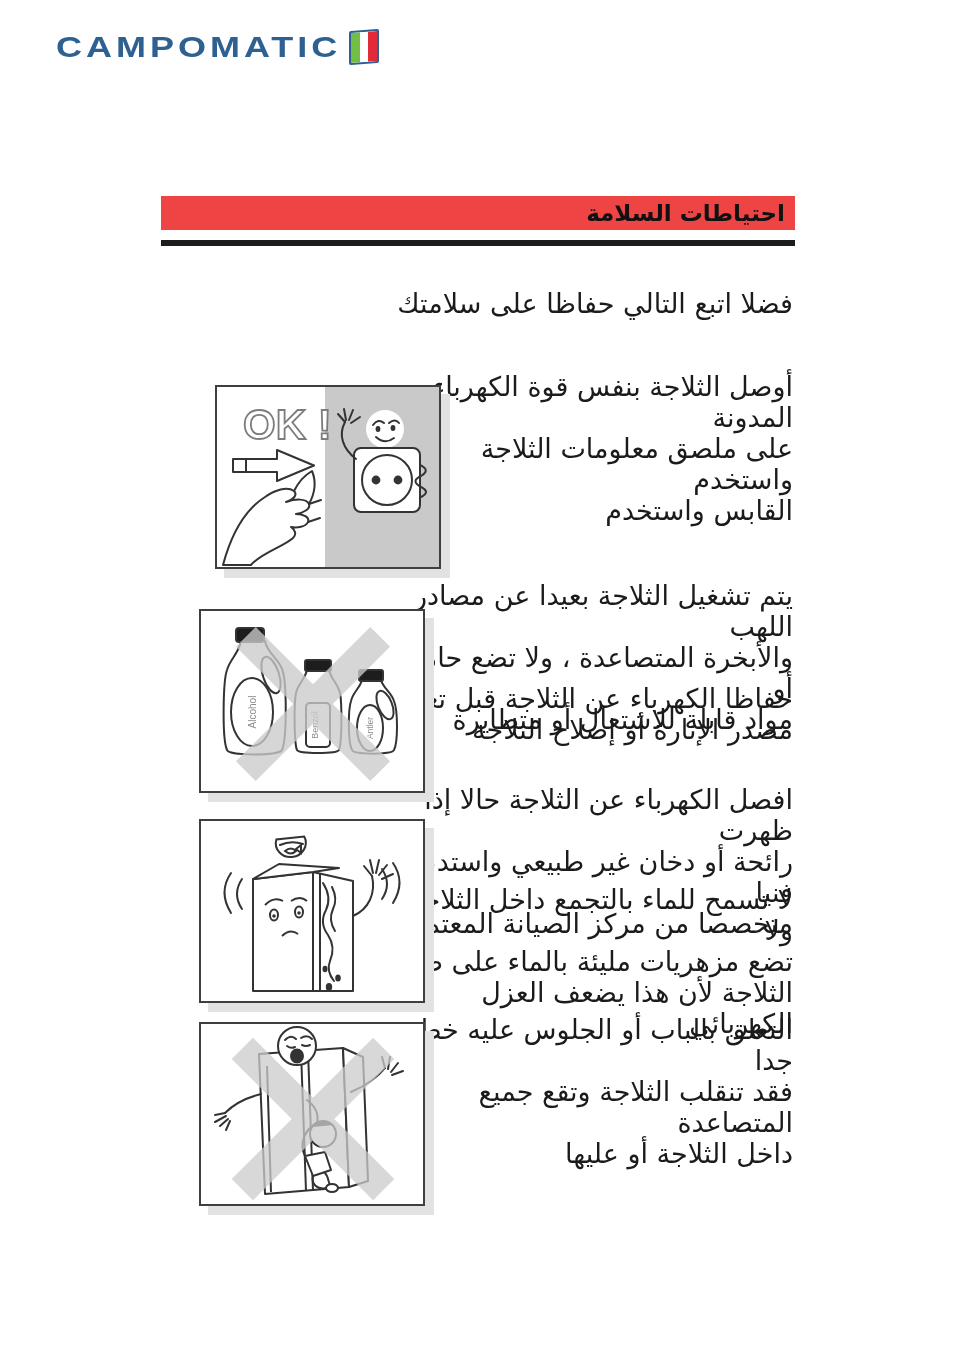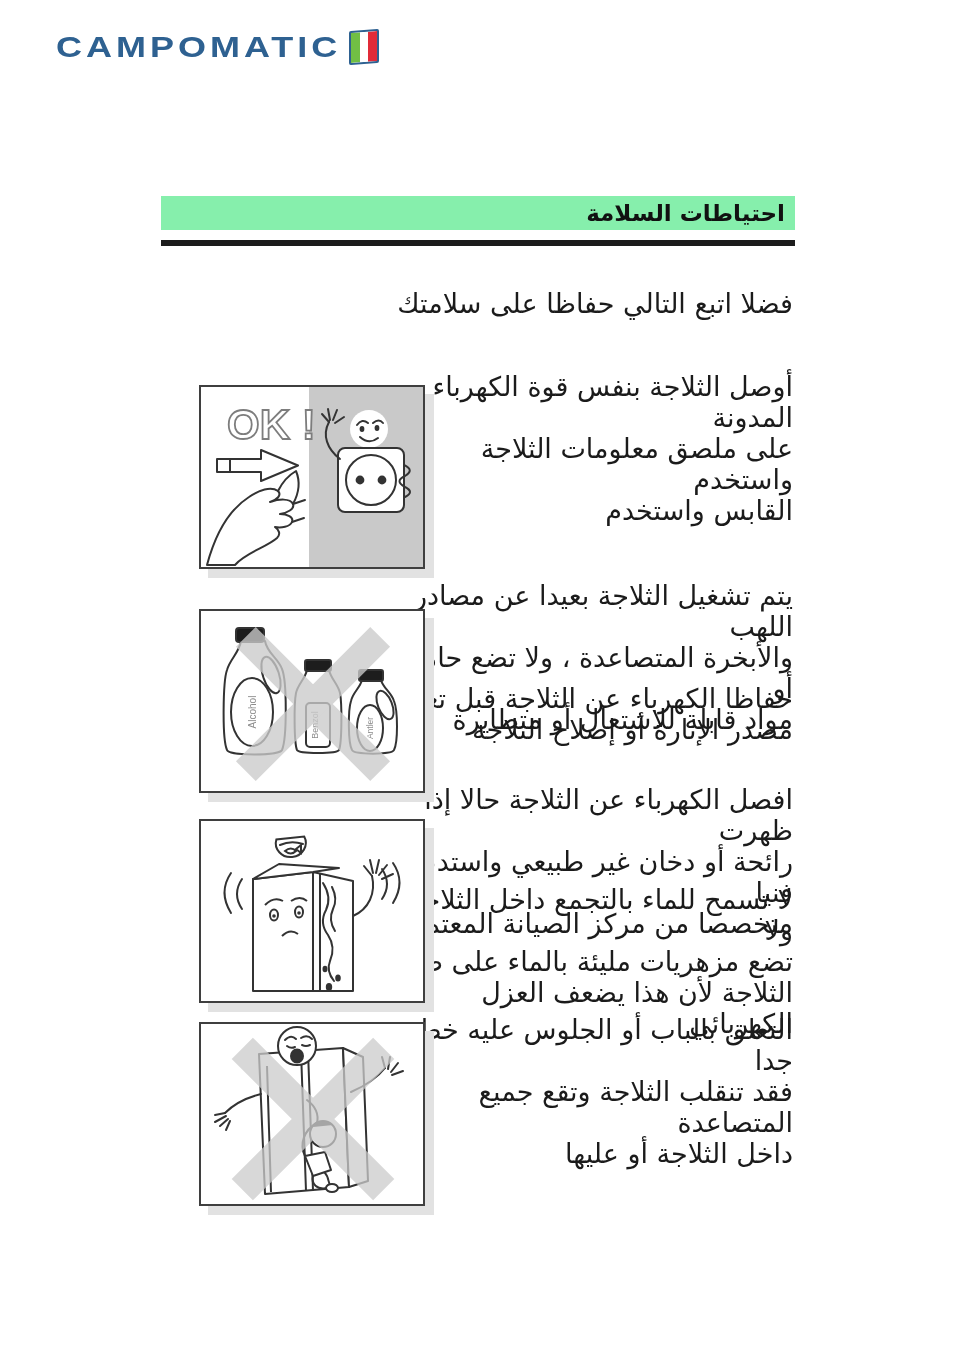--- a/index.html
+++ b/index.html
@@ -14,40 +14,40 @@
     color:#2e6191;letter-spacing:4px;transform:scaleY(.82);transform-origin:left center;
     white-space:nowrap;
   }
   .flag{
     width:30px;height:34px;display:flex;border:2.5px solid #2e6191;border-radius:2px;
     overflow:hidden;transform:skewY(-4deg);box-sizing:border-box;background:#fff;
   }
   .flag .st{flex:1;}
   
   .header-bar{
-    position:absolute;left:161px;top:196px;width:634px;height:34px;background:#86efac;
+    position:absolute;left:161px;top:196px;width:634px;height:34px;background:#ef4444;
     direction:rtl;display:flex;align-items:center;padding:0 10px;box-sizing:border-box;
     font-weight:700;font-size:23px;color:#111;
   }
   .rule{position:absolute;left:161px;top:240px;width:634px;height:6px;background:#1c1c1c;}
   
   .ar{
     position:absolute;right:161px;direction:rtl;text-align:right;
     font-size:27px;line-height:31px;color:#1b1b1b;width:420px;
   }
   .intro{top:288px;}
   .p1{top:371px;} .p2{top:580px;} .p3{top:683px;}
   .p4{top:784px;} .p5{top:884px;} .p6{top:1014px;}
   
   .illo{
     position:absolute;left:199px;width:226px;height:184px;background:#fff;
     border:2px solid #3f3f3f;box-sizing:border-box;box-shadow:9px 9px 0 #e2e2e2;
   }
   .illo svg{display:block;width:100%;height:100%;}
-  .b1{top:385px;} .b2{top:609px;} .b3{top:819px;} .b4{top:1022px;}
+  .b1{top:385px;margin-left:16px;} .b2{top:609px;} .b3{top:819px;} .b4{top:1022px;}
 </style>
 </head>
 <body>
 
 <div class="logo">
   <span class="logo-text">CAMPOMATIC</span>
   <span class="flag">
     <span class="st" style="background:#71bf44"></span>
     <span class="st" style="background:#ffffff"></span>
     <span class="st" style="background:#e12b38"></span>

